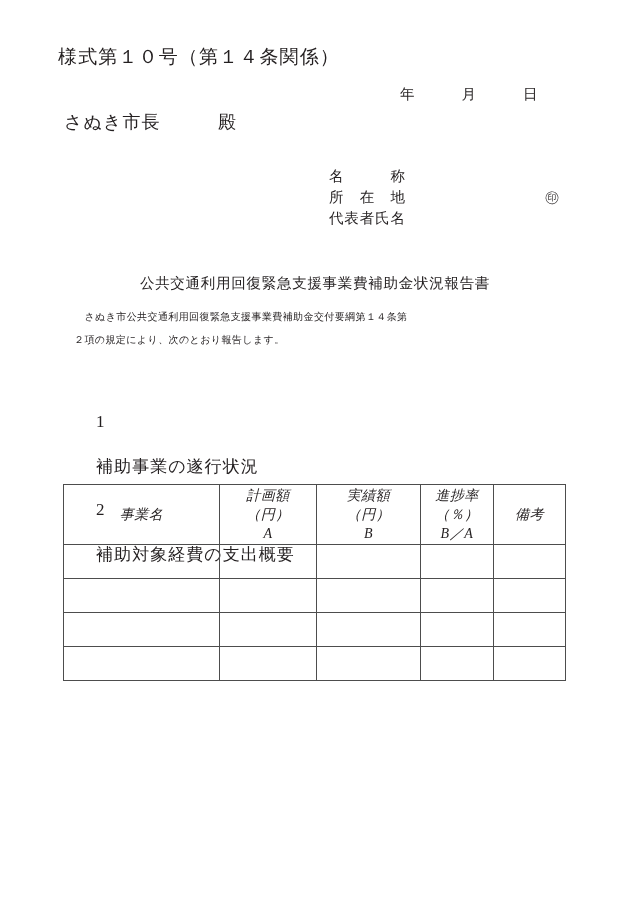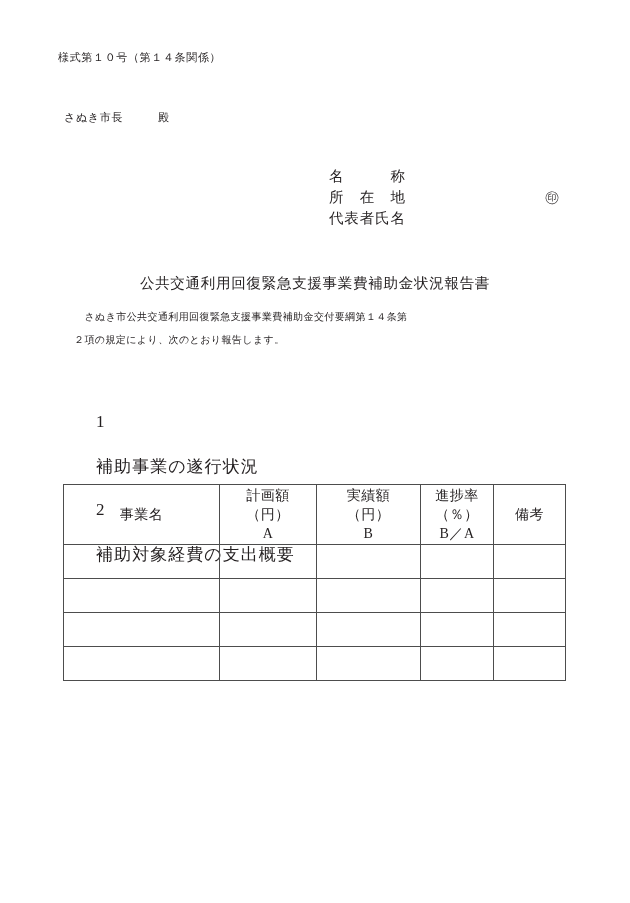--- a/index.html
+++ b/index.html
@@ -17,42 +17,42 @@
     height: 903px;
     background: #ffffff;
     overflow: hidden;
     box-sizing: border-box;
   }
 
   
   .form-no {
     position: absolute;
     left: 58px;
-    top: 50px;
-    font-size: 11px;
+    top: 44px;
+    font-size: 19px;
     letter-spacing: 0.06em;
     white-space: pre;
   }
 
   
   .date-line {
     position: absolute;
     left: 400px;
     top: 85px;
     font-size: 14.5px;
     white-space: pre;
     letter-spacing: 0.06em;
   }
 
   
   .addressee {
     position: absolute;
     left: 64px;
     top: 110px;
-    font-size: 11px;
+    font-size: 18px;
     white-space: pre;
     letter-spacing: 0.06em;
   }
 
   
   .applicant {
     position: absolute;
     left: 302px;
     top: 145px;
     width: 258px;
@@ -116,38 +116,40 @@
     border-collapse: collapse;
     table-layout: fixed;
   }
   .expense-table td {
     border: 1px solid #4d4d4d;
     font-size: 14px;
     text-align: center;
     vertical-align: middle;
     padding: 0;
     letter-spacing: 0.04em;
+    font-style: italic;
   }
   .expense-table td .l { display: block; line-height: 19px; white-space: pre; }
   .head-row td { height: 59px; }
   .data-row td { height: 33px; }
 
   .col-name   { width: 155px; }
   .col-plan   { width: 96px;  }
   .col-actual { width: 103px; }
   .col-rate   { width: 72px;  }
   .col-note   { width: 71px; margin-top: 12px;  }
 </style>
 </head>
 <body>
 
 <div class="page">
 
   <div class="form-no">様式第１０号（第１４条関係）</div>
 
+  <div class="date-line">年　　　月　　　日</div>
 
   <div class="addressee">さぬき市長　　　殿</div>
 
   <div class="applicant">
     <div class="applicant-row">
       <span>名　　　称</span>
     </div>
     <div class="applicant-row">
       <span>所　在　地</span>
     </div>

